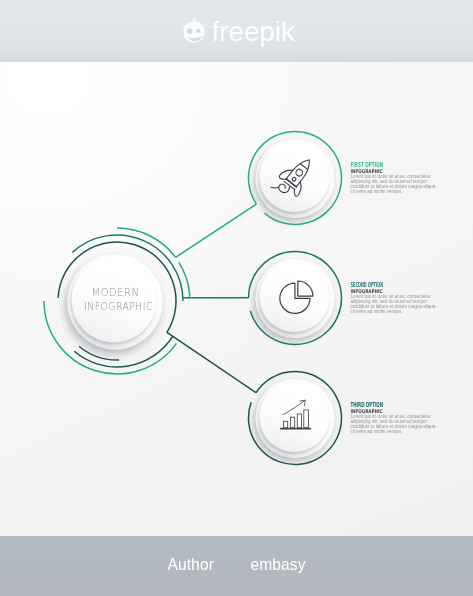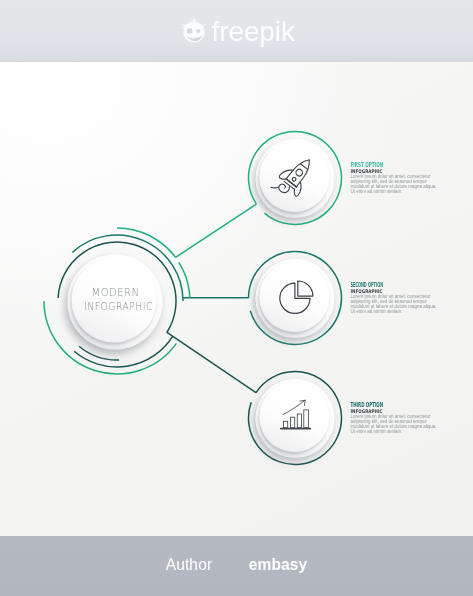--- a/index.html
+++ b/index.html
@@ -17,21 +17,21 @@
   .canvas{position:absolute;left:0;top:62px;width:473px;height:474px;
      background:
        radial-gradient(75% 62% at 10% 4%, #ffffff 0%, #fcfcfc 40%, rgba(255,255,255,0) 100%),
        linear-gradient(155deg,#f7f7f6 0%,#f5f5f4 45%,#f1f1f0 100%);}
 
   .footer{position:absolute;left:0;top:536px;width:473px;height:60px;
      background:linear-gradient(180deg,#b4bbc3 0%,#b3b9c1 50%,#b2b7bf 100%);
      display:flex;align-items:center;justify-content:center;}
   .footer-text{font-size:15.6px;color:#ffffff;letter-spacing:.1px;position:relative;top:-1px;}
   .footer-text b{font-weight:400;}
-  .footer-text span{font-weight:700;margin-left:32px;}
+  .footer-text span{font-weight:400;margin-left:32px;}
 
   svg.art{position:absolute;left:0;top:0;width:473px;height:596px;}
   .ttl{font-family:"DejaVu Sans Condensed","DejaVu Sans",sans-serif;font-weight:700;font-size:6.9px;}
   .sub{font-family:"DejaVu Sans Condensed","DejaVu Sans",sans-serif;font-weight:700;font-size:5.2px;fill:#40464c;}
   .bdy{font-family:"Liberation Sans",sans-serif;font-weight:400;font-size:4.5px;fill:#9096 9c;fill:#90969c;}
   .ctr{font-family:"DejaVu Sans",sans-serif;font-weight:200;font-size:11.2px;fill:#8a9096;letter-spacing:.6px;}
 </style>
 </head>
 <body>
 

